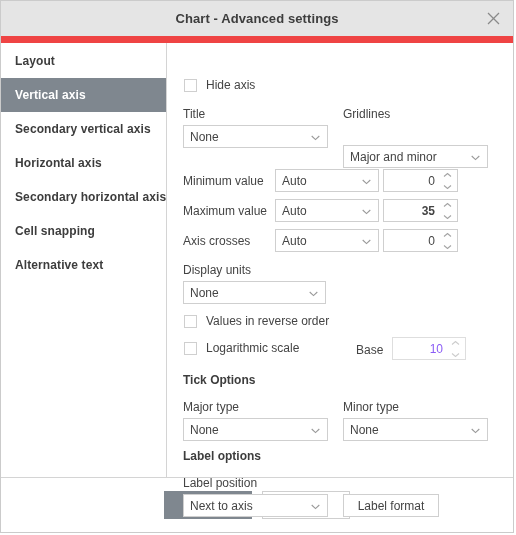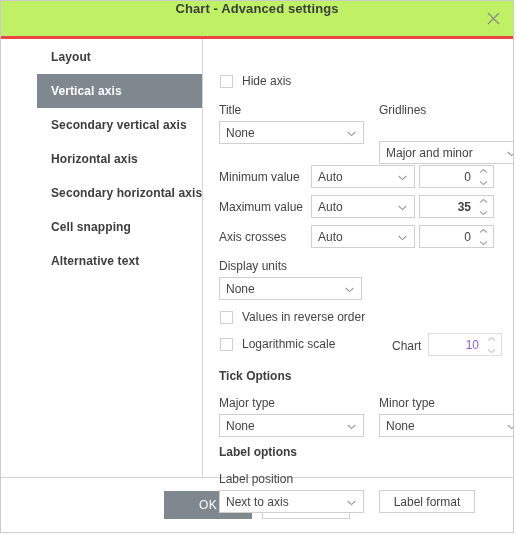--- a/index.html
+++ b/index.html
@@ -26,24 +26,24 @@
     display: flex;
     flex-direction: column;
     overflow: hidden;
   }
 
   
   .titlebar {
     position: relative;
     height: 35px;
     min-height: 35px;
-    background: #bef264;
-    border-bottom: 3px solid #ef4444;
-    display: flex;
-    align-items: flex-start;
+    background: #e5e5e5;
+    border-bottom: 7px solid #ef4444;
+    display: flex;
+    align-items: center;
     justify-content: center;
   }
   .titlebar-text {
     font-size: 13px;
     font-weight: bold;
     color: #3d3d3d;
     letter-spacing: 0.1px;
   }
   .close-btn {
     position: absolute;
@@ -66,21 +66,20 @@
     min-height: 0;
   }
 
   .sidebar {
     width: 166px;
     min-width: 166px;
     border-right: 1px solid #d4d4d4;
     background: #ffffff;
     padding-top: 1px;
     box-sizing: border-box;
-    margin-left: 36px;
   }
   .side-item {
     height: 34px;
     display: flex;
     align-items: center;
     padding-left: 14px;
     font-size: 12px;
     font-weight: bold;
     color: #3d3d3d;
     cursor: pointer;
@@ -385,21 +384,21 @@
       <div class="checkbox-row abs" style="left:17px; top:298px;">
         <span class="cbox"></span>
         <span class="lbl">Logarithmic scale</span>
       </div>
 
       <div class="checkbox-row abs" style="left:17px; top:271px;">
         <span class="cbox"></span>
         <span class="lbl">Values in reverse order</span>
       </div>
 
-      <div class="lbl abs" style="left:189px; top:300px;">Chart</div>
+      <div class="lbl abs" style="left:189px; top:300px;">Base</div>
       <div class="spin disabled abs" style="left:225px; top:294px; width:74px;">
         <span>10</span>
         <span class="arrows">
           <svg width="9" height="5" viewBox="0 0 9 5">
               <path d="M1 4 L4.5 1 L8 4" fill="none" stroke="#cdcdcd" stroke-width="1.1"></path>
             </svg>
           <svg width="9" height="5" viewBox="0 0 9 5">
               <path d="M1 1 L4.5 4 L8 1" fill="none" stroke="#cdcdcd" stroke-width="1.1"></path>
             </svg>
         </span>

